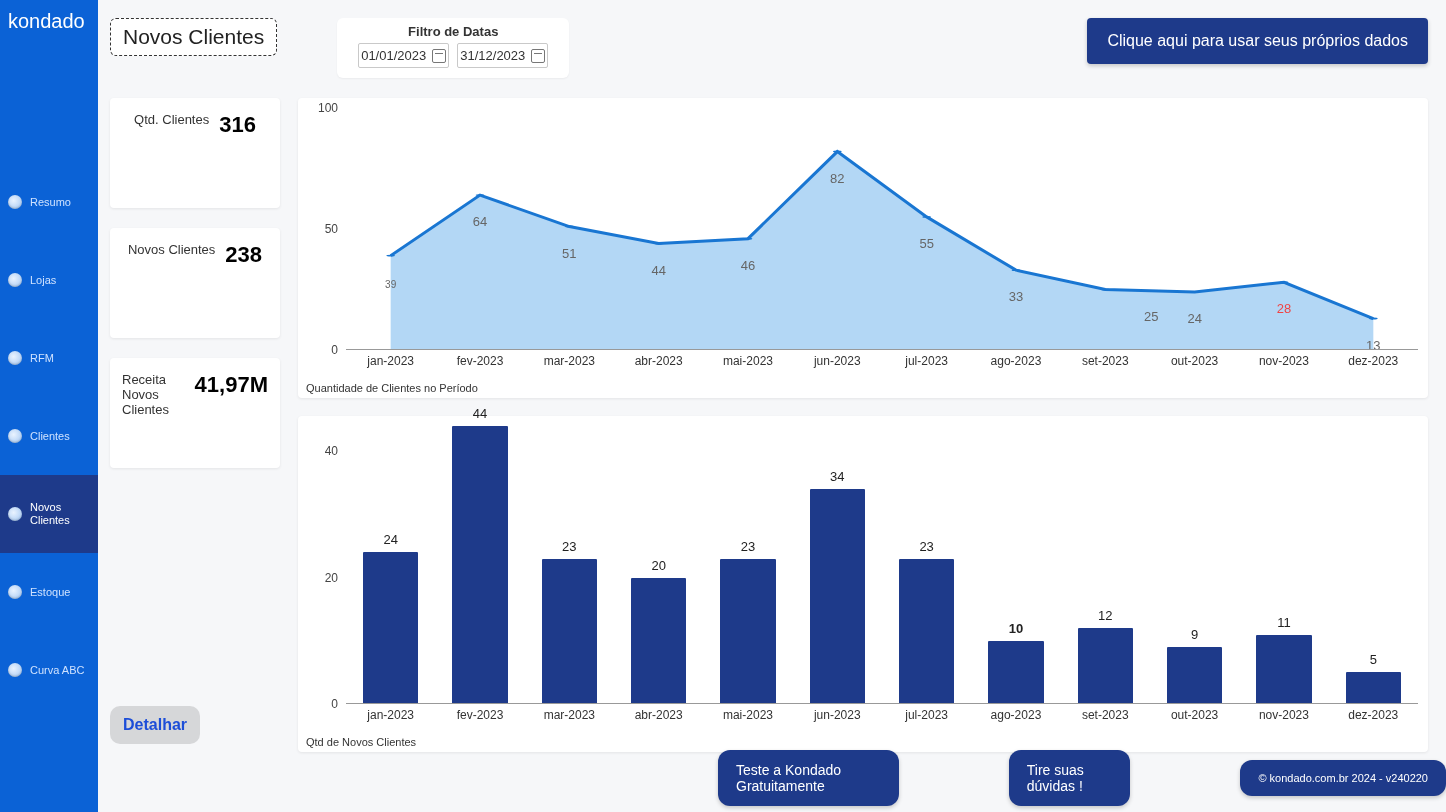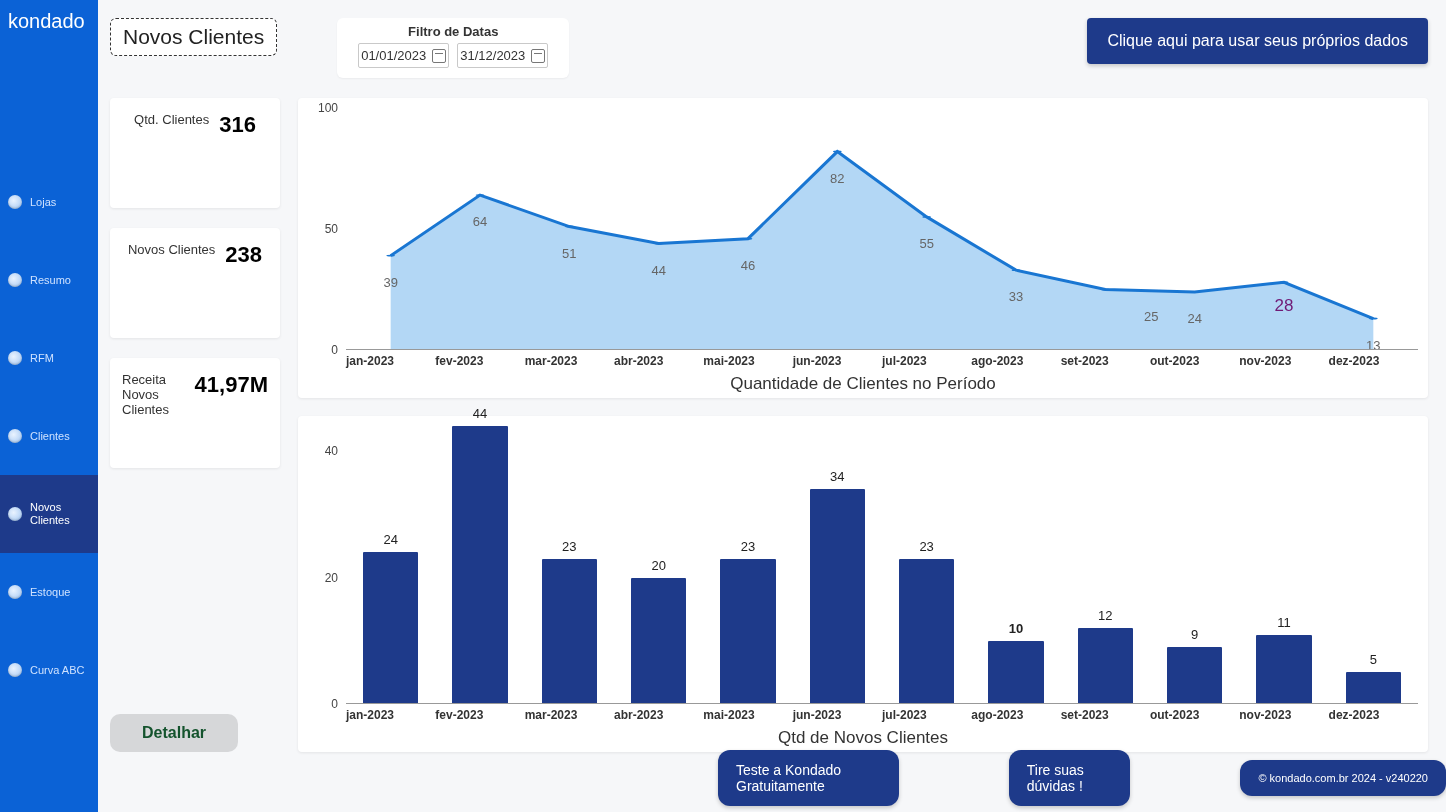--- a/index.html
+++ b/index.html
@@ -115,25 +115,26 @@
     min-height: 110px;
     display: flex; flex-direction: row; justify-content: center; gap: 10px;
   }
   .kpi-label { font-size: 13px; color: #333; }
   .kpi-value { font-size: 22px; font-weight: 700; color: #000; }
 
   .btn-detalhar {
     margin-top: auto;
     align-self: flex-start;
     background: #d6d7d9;
-    color: #14532d;
+    color: #1d4ed8;
     font-weight: 600;
-    padding: 10px 32px;
+    padding: 10px 13px;
     border-radius: 10px;
     cursor: pointer;
+    margin-bottom: 8px;
   }
 
   .charts-col { flex: 1; display: flex; flex-direction: column; gap: 18px; min-width: 0; }
   .chart-card {
     background: #fff;
     border-radius: 4px;
     box-shadow: 0 1px 3px rgba(0,0,0,.08);
     padding: 10px 16px 6px 10px;
     position: relative;
   }
@@ -148,23 +149,23 @@
   .y-axis {
     position: absolute; left: 0; top: 10px; bottom: 48px; width: 44px;
     font-size: 12px; color: #444;
   }
   .y-tick { position: absolute; right: 4px; transform: translateY(50%); text-align: right; width: 40px; }
   .x-axis {
     position: absolute; left: 48px; right: 10px; bottom: 22px; height: 22px;
     display: flex;
     font-size: 12px; color: #333;
   }
-  .x-tick { flex: 1; text-align: left; font-weight: bold; }
+  .x-tick { flex: 1; text-align: center; }
   .axis-base { position: absolute; left: 48px; right: 10px; bottom: 48px; height: 1px; background: #999; }
-  .chart-title { position: absolute; bottom: 4px; left: 0; right: 0; text-align: center; font-size: 17px; color: #333; }
+  .chart-title { position: absolute; bottom: 4px; left: 8px; right: 0; font-size: 11px; color: #333; }
 
   
   .area-svg { width: 100%; height: 100%; display: block; }
 
   
   .bars { position: absolute; inset: 0; display: flex; align-items: flex-end; gap: 0; }
   .bar-slot { flex: 1; display: flex; justify-content: center; align-items: flex-end; position: relative; height: 100%; }
   .bar { width: 62%; background: #1e3a8a; border-radius: 1px 1px 0 0; position: relative; }
   .bar-label { position: absolute; top: -20px; left: 50%; transform: translateX(-50%); font-size: 13px; color: #222; }
 
@@ -184,25 +185,25 @@
 </head>
 <body>
 
 <div class="layout">
 
   <div class="sidebar">
     <div class="brand">kondado</div>
     <div class="nav" id="sidebar-nav">
         <div class="nav-item">
           <span class="dot"></span>
+          <span class="label">Resumo</span>
+        </div>
+        <div class="nav-item">
+          <span class="dot"></span>
           <span class="label">Lojas</span>
-        </div>
-        <div class="nav-item">
-          <span class="dot"></span>
-          <span class="label">Resumo</span>
         </div>
         <div class="nav-item">
           <span class="dot"></span>
           <span class="label">RFM</span>
         </div>
         <div class="nav-item">
           <span class="dot"></span>
           <span class="label">Clientes</span>
         </div>
         <div class="nav-item active">
@@ -277,31 +278,31 @@
                 <circle cx="291.66666666666663" cy="560" r="4" fill="#1976d2" vector-effect="non-scaling-stroke"></circle>
                 <circle cx="375" cy="540" r="4" fill="#1976d2" vector-effect="non-scaling-stroke"></circle>
                 <circle cx="458.3333333333333" cy="180" r="4" fill="#1976d2" vector-effect="non-scaling-stroke"></circle>
                 <circle cx="541.6666666666666" cy="450" r="4" fill="#1976d2" vector-effect="non-scaling-stroke"></circle>
                 <circle cx="625" cy="670" r="4" fill="#1976d2" vector-effect="non-scaling-stroke"></circle>
                 <circle cx="708.3333333333333" cy="750" r="4" fill="#1976d2" vector-effect="non-scaling-stroke"></circle>
                 <circle cx="791.6666666666666" cy="760" r="4" fill="#1976d2" vector-effect="non-scaling-stroke"></circle>
                 <circle cx="875" cy="720" r="4" fill="#1976d2" vector-effect="non-scaling-stroke"></circle>
                 <circle cx="958.3333333333333" cy="870" r="4" fill="#1976d2" vector-effect="non-scaling-stroke"></circle>
               </svg>
-          <div style="position: absolute; left: 4.16667%; bottom: calc(39% - 34px); transform: translateX(-50%); font-size: 13px; color: rgb(102, 102, 102);">39</div>
+          <div style="position: absolute; left: 4.16667%; bottom: calc(39% - 34px); transform: translateX(-50%); font-size: 10px; color: rgb(102, 102, 102);">39</div>
               <div style="position: absolute; left: 12.5%; bottom: calc(64% - 34px); transform: translateX(-50%); font-size: 13px; color: rgb(102, 102, 102);">64</div>
               <div style="position: absolute; left: 20.8333%; bottom: calc(51% - 34px); transform: translateX(-50%); font-size: 13px; color: rgb(102, 102, 102);">51</div>
               <div style="position: absolute; left: 29.1667%; bottom: calc(44% - 34px); transform: translateX(-50%); font-size: 13px; color: rgb(102, 102, 102);">44</div>
               <div style="position: absolute; left: 37.5%; bottom: calc(46% - 34px); transform: translateX(-50%); font-size: 13px; color: rgb(102, 102, 102);">46</div>
               <div style="position: absolute; left: 45.8333%; bottom: calc(82% - 34px); transform: translateX(-50%); font-size: 13px; color: rgb(102, 102, 102);">82</div>
               <div style="position: absolute; left: 54.1667%; bottom: calc(55% - 34px); transform: translateX(-50%); font-size: 13px; color: rgb(102, 102, 102);">55</div>
               <div style="position: absolute; left: 62.5%; bottom: calc(33% - 34px); transform: translateX(-50%); font-size: 13px; color: rgb(102, 102, 102);">33</div>
               <div style="position: absolute; left: 70.8333%; bottom: calc(25% - 34px); transform: translateX(-50%); font-size: 13px; color: rgb(102, 102, 102); margin-left: 46px;">25</div>
               <div style="position: absolute; left: 79.1667%; bottom: calc(24% - 34px); transform: translateX(-50%); font-size: 13px; color: rgb(102, 102, 102);">24</div>
-              <div style="position: absolute; left: 87.5%; bottom: calc(28% - 34px); transform: translateX(-50%); font-size: 17px; color: #701a75;">28</div>
+              <div style="position: absolute; left: 87.5%; bottom: calc(28% - 34px); transform: translateX(-50%); font-size: 13px; color: #ef4444;">28</div>
               <div style="position: absolute; left: 95.8333%; bottom: calc(13% - 34px); transform: translateX(-50%); font-size: 13px; color: rgb(102, 102, 102);">13</div>
             </div>
           <div class="axis-base"></div>
           <div class="x-axis" id="area-xaxis">
               <div class="x-tick">jan-2023</div>
               <div class="x-tick">fev-2023</div>
               <div class="x-tick">mar-2023</div>
               <div class="x-tick">abr-2023</div>
               <div class="x-tick">mai-2023</div>
               <div class="x-tick">jun-2023</div>

